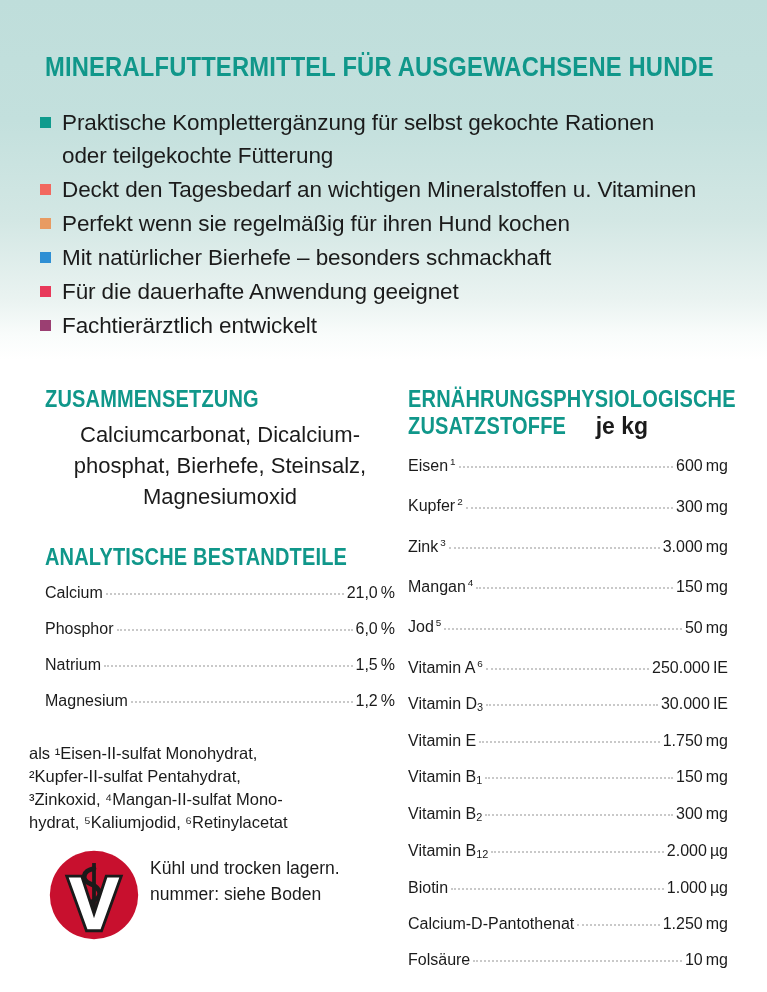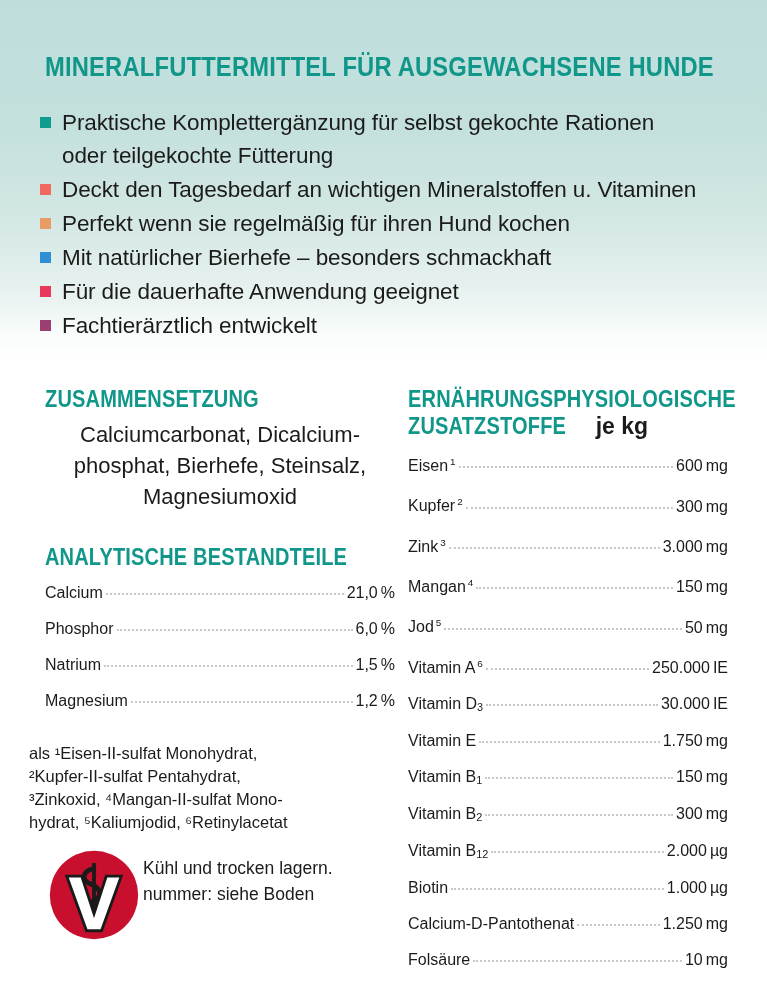--- a/index.html
+++ b/index.html
@@ -171,21 +171,21 @@
     top: 848px;
     display: flex;
     align-items: flex-start;
   }
   .vet-logo {
     width: 94px;
     height: 94px;
     flex: 0 0 94px;
   }
   .storage {
-    margin-left: 2px;
+    margin-left: 9px;
     margin-top: 7px;
     font-size: 17.5px;
     line-height: 26px;
     color: #1b1b1b;
   }
   .storage span { display: block; }
 </style>
 </head>
 <body>
 

